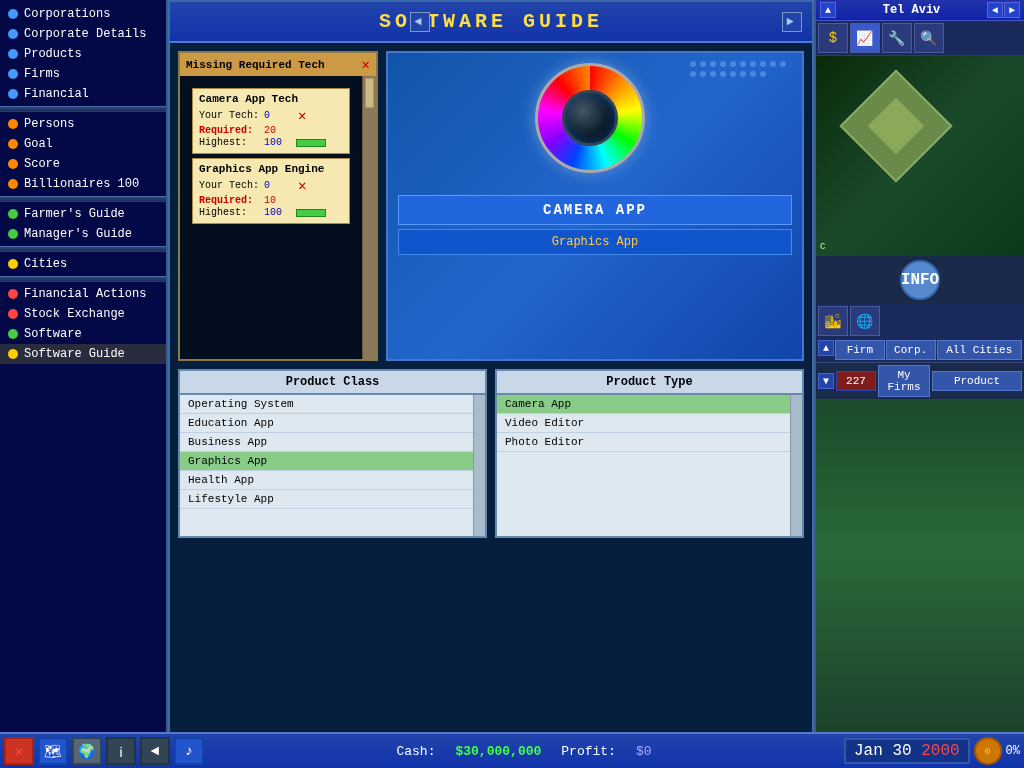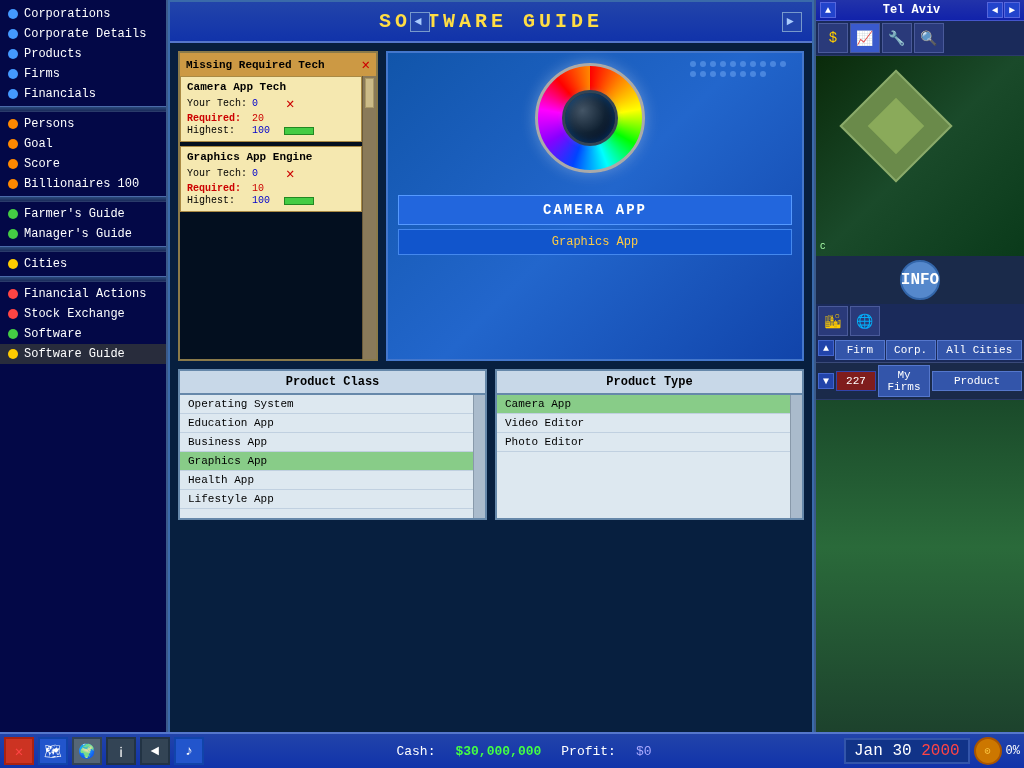--- a/index.html
+++ b/index.html
@@ -143,21 +143,21 @@
     }
     .tech-title-bar .x-btn {
       color: #cc0000;
       font-weight: bold;
       font-size: 14px;
       cursor: pointer;
     }
     .tech-scroll-area {
       flex: 1;
       overflow-y: auto;
-      padding: 0;
+      padding: 12px;
     }
     .tech-item {
       background: #f5e8b0;
       border: 1px solid #aa8a44;
       margin-bottom: 4px;
       padding: 4px 6px;
     }
     .tech-item-title {
       font-size: 11px;
       font-weight: bold;
@@ -277,21 +277,21 @@
       width: 6px;
       height: 6px;
       background: #88bbff;
       border-radius: 50%;
     }
 
     
     .bottom-row {
       display: flex;
       gap: 8px;
-      height: 151px;
+      height: 169px;
       border-radius: 20px;
     }
 
     .table-panel {
       flex: 1;
       border: 2px solid #6688aa;
       background: #dde8f0;
       display: flex;
       flex-direction: column;
     }
@@ -601,21 +601,21 @@
     <div class="sidebar-item">
       <div class="dot dot-blue"></div>
       <span>Products</span>
     </div>
     <div class="sidebar-item">
       <div class="dot dot-blue"></div>
       <span>Firms</span>
     </div>
     <div class="sidebar-item">
       <div class="dot dot-blue"></div>
-      <span>Financials</span>
+      <span>Financial</span>
     </div>
     <div class="sidebar-divider"></div>
 
     <div class="sidebar-item">
       <div class="dot dot-orange"></div>
       <span>Persons</span>
     </div>
     <div class="sidebar-item">
       <div class="dot dot-orange"></div>
       <span>Goal</span>

